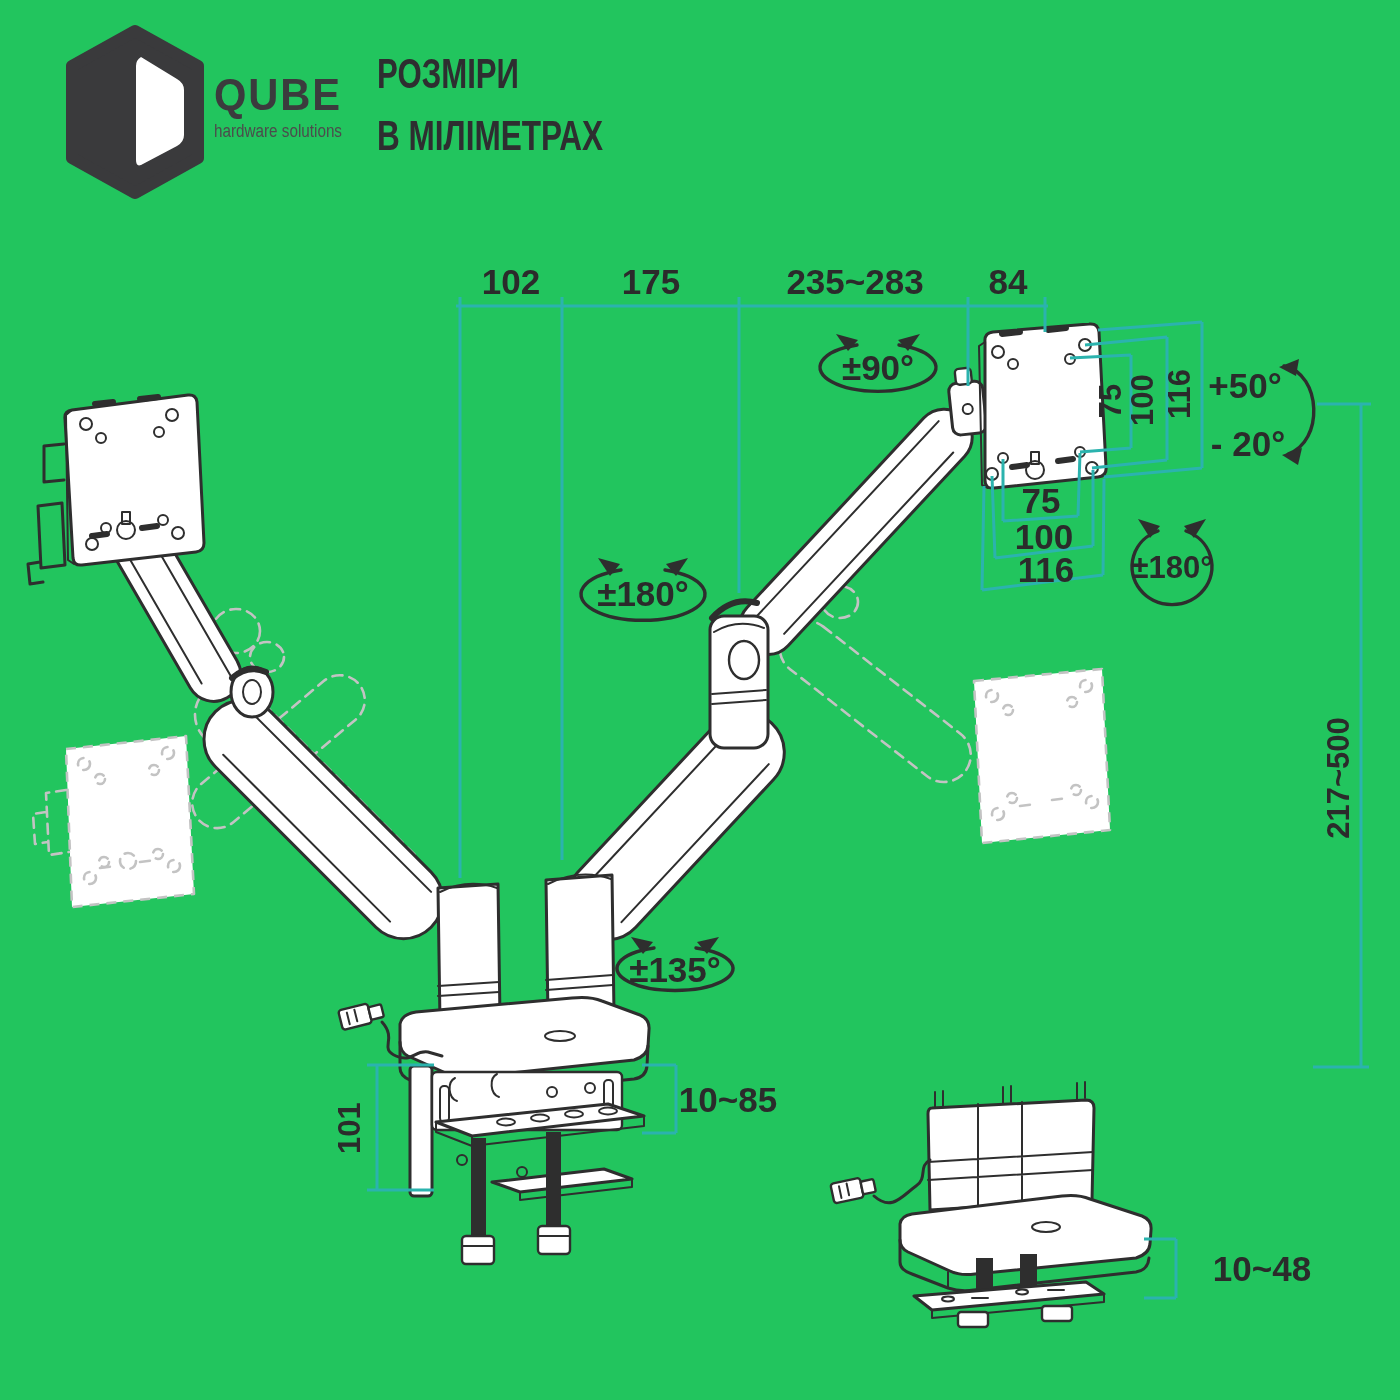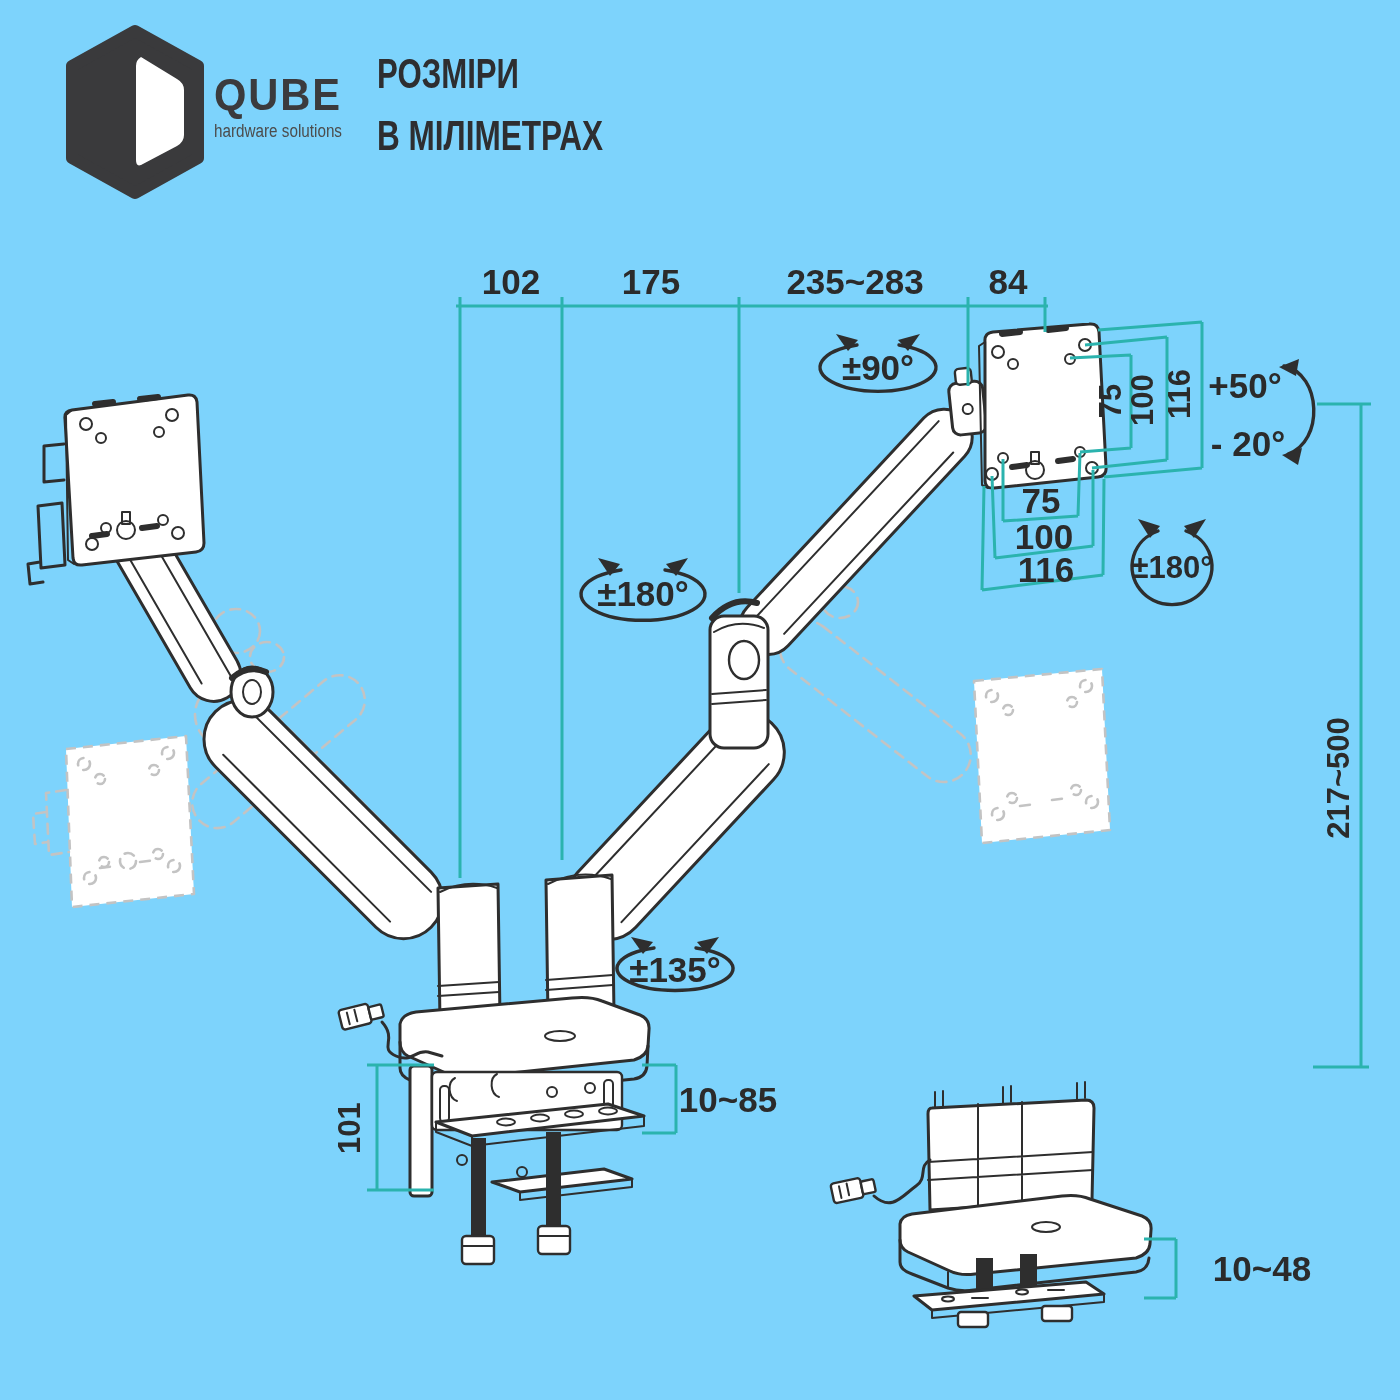--- a/index.html
+++ b/index.html
@@ -1,16 +1,16 @@
 <!DOCTYPE html>
 <html><head>
 <meta charset="utf-8">
 <style>
   html,body{margin:0;padding:0;background:#ffffff;}
-  .page{position:relative;width:1400px;height:1400px;background:#7dd3fc;overflow:hidden;}
+  .page{position:relative;width:1400px;height:1400px;background:#22c55e;overflow:hidden;}
   svg{display:block;}
   text{font-family:"Liberation Sans",sans-serif;fill:#2b2b2b;font-weight:600;}
   .num{font-size:35px;}
   .rot{font-size:31px;}
   .ang{font-size:35px;}
   .angs{font-size:31px;}
   .ln{fill:none;stroke:#2e2e2e;stroke-width:3;stroke-linecap:round;stroke-linejoin:round;}
   .ln2{fill:none;stroke:#2e2e2e;stroke-width:2;stroke-linecap:round;stroke-linejoin:round;}
   .fw{fill:#ffffff;stroke:#2e2e2e;stroke-width:3;stroke-linejoin:round;}
   .fw2{fill:#ffffff;stroke:#2e2e2e;stroke-width:2.4;stroke-linejoin:round;}

